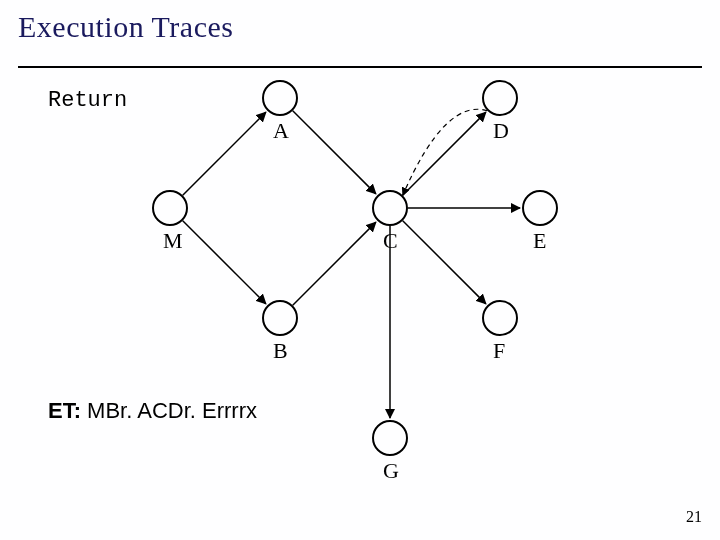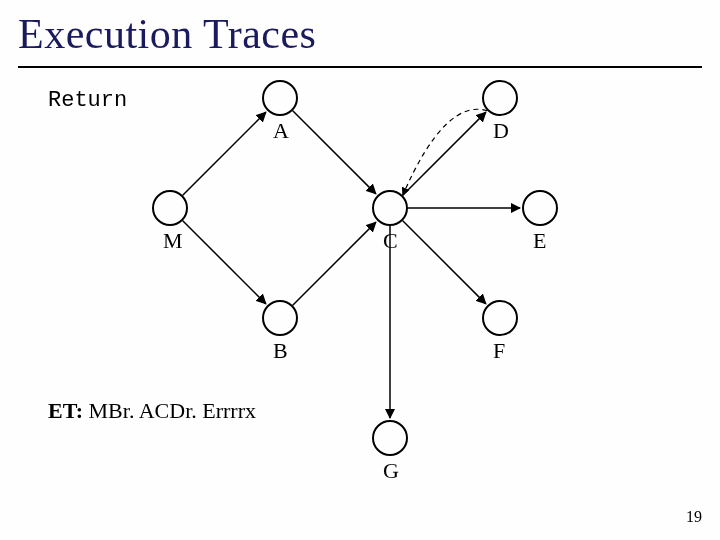--- a/index.html
+++ b/index.html
@@ -9,21 +9,21 @@
     height: 540px;
     background: #fefeff;
     font-family: Georgia, 'Times New Roman', serif;
     position: relative;
     overflow: hidden;
   }
   .title {
     position: absolute;
     left: 18px;
     top: 10px;
-    font-size: 42px;
+    font-size: 30px;
     color: #1a1a5e;
     font-family: 'Times New Roman', Georgia, serif;
     letter-spacing: 0.5px;
   }
   .title-underline {
     position: absolute;
     left: 18px;
     top: 66px;
     width: 684px;
     height: 0;
@@ -36,21 +36,21 @@
     font-size: 22px;
     color: #000;
     font-family: Liberation Mono, monospace;
   }
   .et-label {
     position: absolute;
     left: 48px;
     top: 398px;
     font-size: 22px;
     color: #000;
-    font-family: Liberation Serif, serif;
+    font-family: Liberation Sans, sans-serif;
   }
   .et-prefix { font-weight: bold; }
   .page-num {
     position: absolute;
     right: 18px;
     bottom: 14px;
     font-size: 16px;
     color: #000;
     font-family: 'Times New Roman', Georgia, serif;
   }
@@ -90,21 +90,21 @@
 
 <div class="title">Execution Traces</div>
 <div class="title-underline"></div>
 
 <div class="return-label">Return</div>
 
 <div class="et-label">
   <span class="et-prefix">ET:</span><span> MBr. ACDr. Errrrx</span>
 </div>
 
-<div class="page-num">19</div>
+<div class="page-num">21</div>
 
 <div class="graph">
   <svg class="edges">
     <defs>
       <marker id="arrow" viewBox="0 0 10 10" refX="9" refY="5" markerWidth="7" markerHeight="7" orient="auto-start-reverse">
         <path d="M 0 0 L 10 5 L 0 10 z" fill="#000"></path>
       </marker>
       <marker id="arrow-dash" viewBox="0 0 10 10" refX="9" refY="5" markerWidth="7" markerHeight="7" orient="auto-start-reverse">
         <path d="M 0 0 L 10 5 L 0 10 z" fill="#000"></path>
       </marker>

